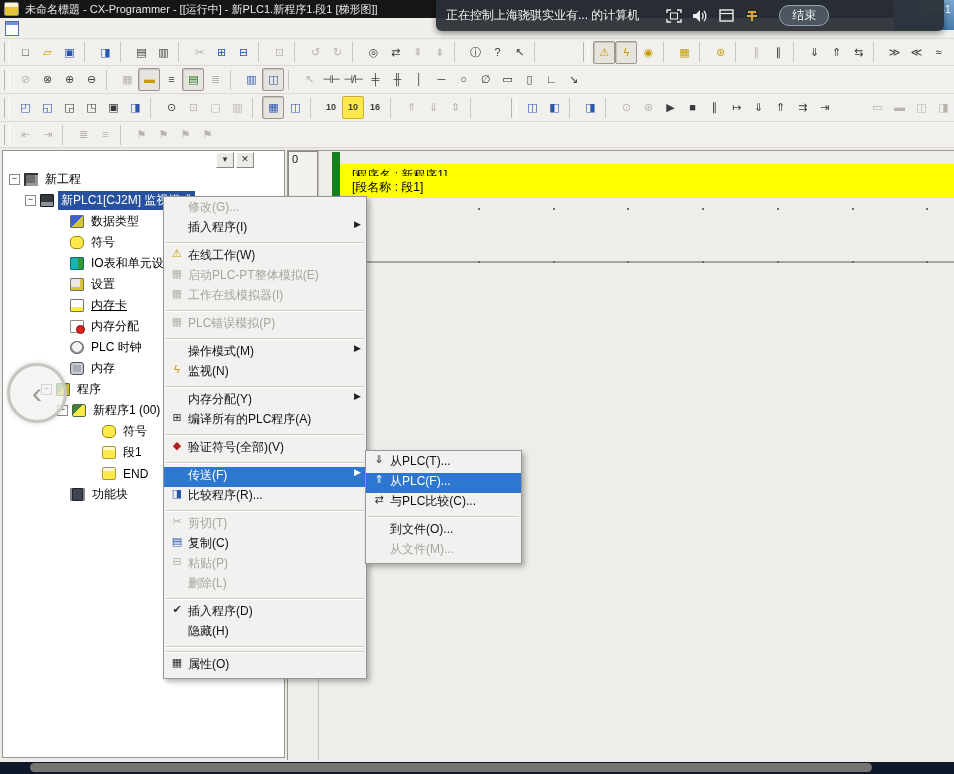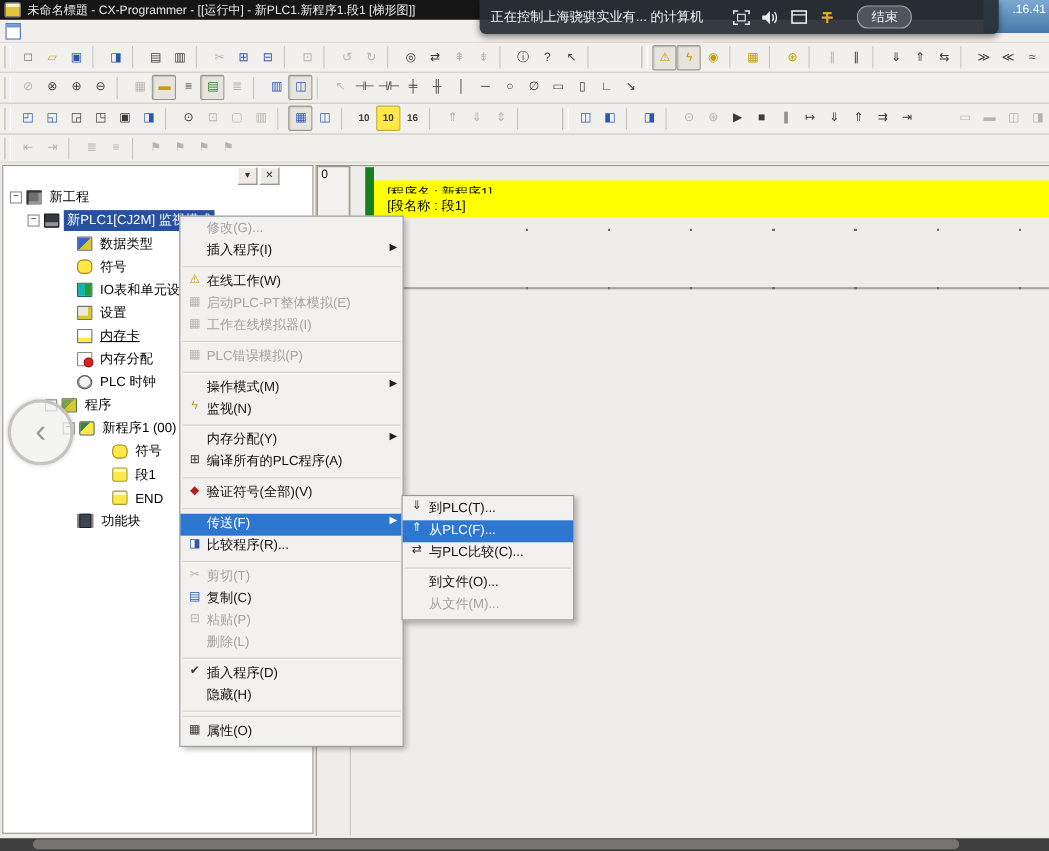--- a/index.html
+++ b/index.html
@@ -1,18 +1,18 @@
 <!DOCTYPE html>
 <html><head>
 <meta charset="utf-8">
 <style>
   html,body{margin:0;padding:0;}
   body{width:954px;height:774px;overflow:hidden;background:#c9c6c0;
        font-family:"Liberation Sans","DejaVu Sans",sans-serif;-webkit-font-smoothing:antialiased;}
-  #screen{position:relative;width:954px;height:774px;background:#404040;}
+  #screen{position:relative;width:954px;height:774px;background:#0f172a;}
   
   #titlebar{position:absolute;left:0;top:0;width:100%;height:18px;background:#161616;color:#e8e8e8;
             font-size:11px;display:flex;align-items:center;gap:6px;padding-left:4px;box-sizing:border-box;white-space:nowrap;}
   #appicon{width:13px;height:12px;background:linear-gradient(#fdf6cf 30%,#e3c43a 30%);border:1px solid #8a8a8a;border-radius:2px;flex:none;}
   
   #menubar{position:absolute;left:0;top:18px;width:100%;height:21px;background:#f0efec;border-bottom:1px solid #dedbd4;
            display:flex;align-items:center;font-size:12px;color:#101010;box-sizing:border-box;padding-left:3px;}
   #docicon{width:12px;height:13px;background:#fff;border:1px solid #4a6fb5;box-shadow:inset 0 3px 0 #6f93d6;margin:0 6px 0 2px;flex:none;}
   .mitem{padding:2px 8px;white-space:nowrap;}
   
@@ -82,21 +82,21 @@
   .cic{width:22px;text-align:center;font-size:11px;flex:none;color:#333;}
   .clb{flex:1;overflow:hidden;}
   .carr{width:11px;text-align:right;font-size:9px;color:#222;flex:none;padding-right:3px;}
   .crow.dis{color:#a6a49e;} .crow.dis .cic,.crow.dis .carr{color:#b5b3ad;}
   .crow.hl{background:#2e77d0;color:#fff;} .crow.hl .cic,.crow.hl .carr{color:#fff;}
   .crow .cic.warn{color:#c79c04;} .crow .cic.blue{color:#2a56b0;} .crow .cic.red{color:#b02020;}
   .menu .sepitem{display:block;height:1px;background:#cfccc5;border-bottom:1px solid #ffffff;margin:3px 2px;}
   
   #corner{position:absolute;right:0;top:0;width:60px;height:30px;background:linear-gradient(#7da9d0,#4679ab);
           color:#fff;font-size:11px;text-align:right;padding:3px 3px 0 0;box-sizing:border-box;z-index:39;}
-  #remote{position:absolute;left:436px;top:0;width:472px;height:31px;background:rgba(41,47,54,.94);
+  #remote{position:absolute;left:436px;top:0;width:508px;height:31px;background:rgba(41,47,54,.94);
           border-radius:0 0 6px 6px;box-shadow:0 2px 6px rgba(0,0,0,.45);display:flex;align-items:center;
           color:#f2f2f2;font-size:12px;padding:0 10px;box-sizing:border-box;z-index:40;white-space:nowrap;}
   #remote .rtext{margin-right:22px;}
   .ricon{width:26px;display:flex;justify-content:center;flex:none;}
   #endbtn{margin-left:14px;background:#4d565e;border:1px solid #98a2a9;border-radius:10px;color:#f2f2f2;
           font-size:12px;padding:1px 12px;flex:none;}
   
   #backbtn{position:absolute;left:7px;top:363px;width:54px;height:54px;border-radius:50%;z-index:20;
            border:3px solid #c6c4bf;background:rgba(240,240,238,.72);box-shadow:0 0 5px rgba(0,0,0,.18);
            display:flex;align-items:center;justify-content:center;color:#9b9994;font-size:30px;line-height:1;}
@@ -516,20 +516,25 @@
           <div class="trow" style="padding-left: 50px;">
             <span class="texp"></span>
             <i class="tic ic-errlog"></i>
             <span class="tlb">内存分配</span>
           </div>
           <div class="trow" style="padding-left: 50px;">
             <span class="texp"></span>
             <i class="tic ic-clock"></i>
             <span class="tlb">PLC 时钟</span>
           </div>
+          <div class="trow" style="padding-left: 50px;">
+            <span class="texp"></span>
+            <i class="tic ic-memory"></i>
+            <span class="tlb">内存</span>
+          </div>
           <div class="trow" style="padding-left: 36px;">
             <span class="texp">−</span>
             <i class="tic ic-progfolder"></i>
             <span class="tlb">程序</span>
           </div>
           <div class="trow" style="padding-left: 52px;">
             <span class="texp">−</span>
             <i class="tic ic-program"></i>
             <span class="tlb">新程序1 (00)</span>
           </div>
@@ -682,21 +687,21 @@
         <span class="cic">▦</span>
         <span class="clb">属性(O)</span>
         <span class="carr"></span>
       </div>
     </div>
 
   <div class="menu" id="submenu">
 
   <div class="crow">
         <span class="cic">⇓</span>
-        <span class="clb">到PLC(T)...</span>
+        <span class="clb">从PLC(T)...</span>
         <span class="carr"></span>
       </div>
       <div class="crow hl">
         <span class="cic">⇑</span>
         <span class="clb">从PLC(F)...</span>
         <span class="carr"></span>
       </div>
       <div class="crow">
         <span class="cic">⇄</span>
         <span class="clb">与PLC比较(C)...</span>

